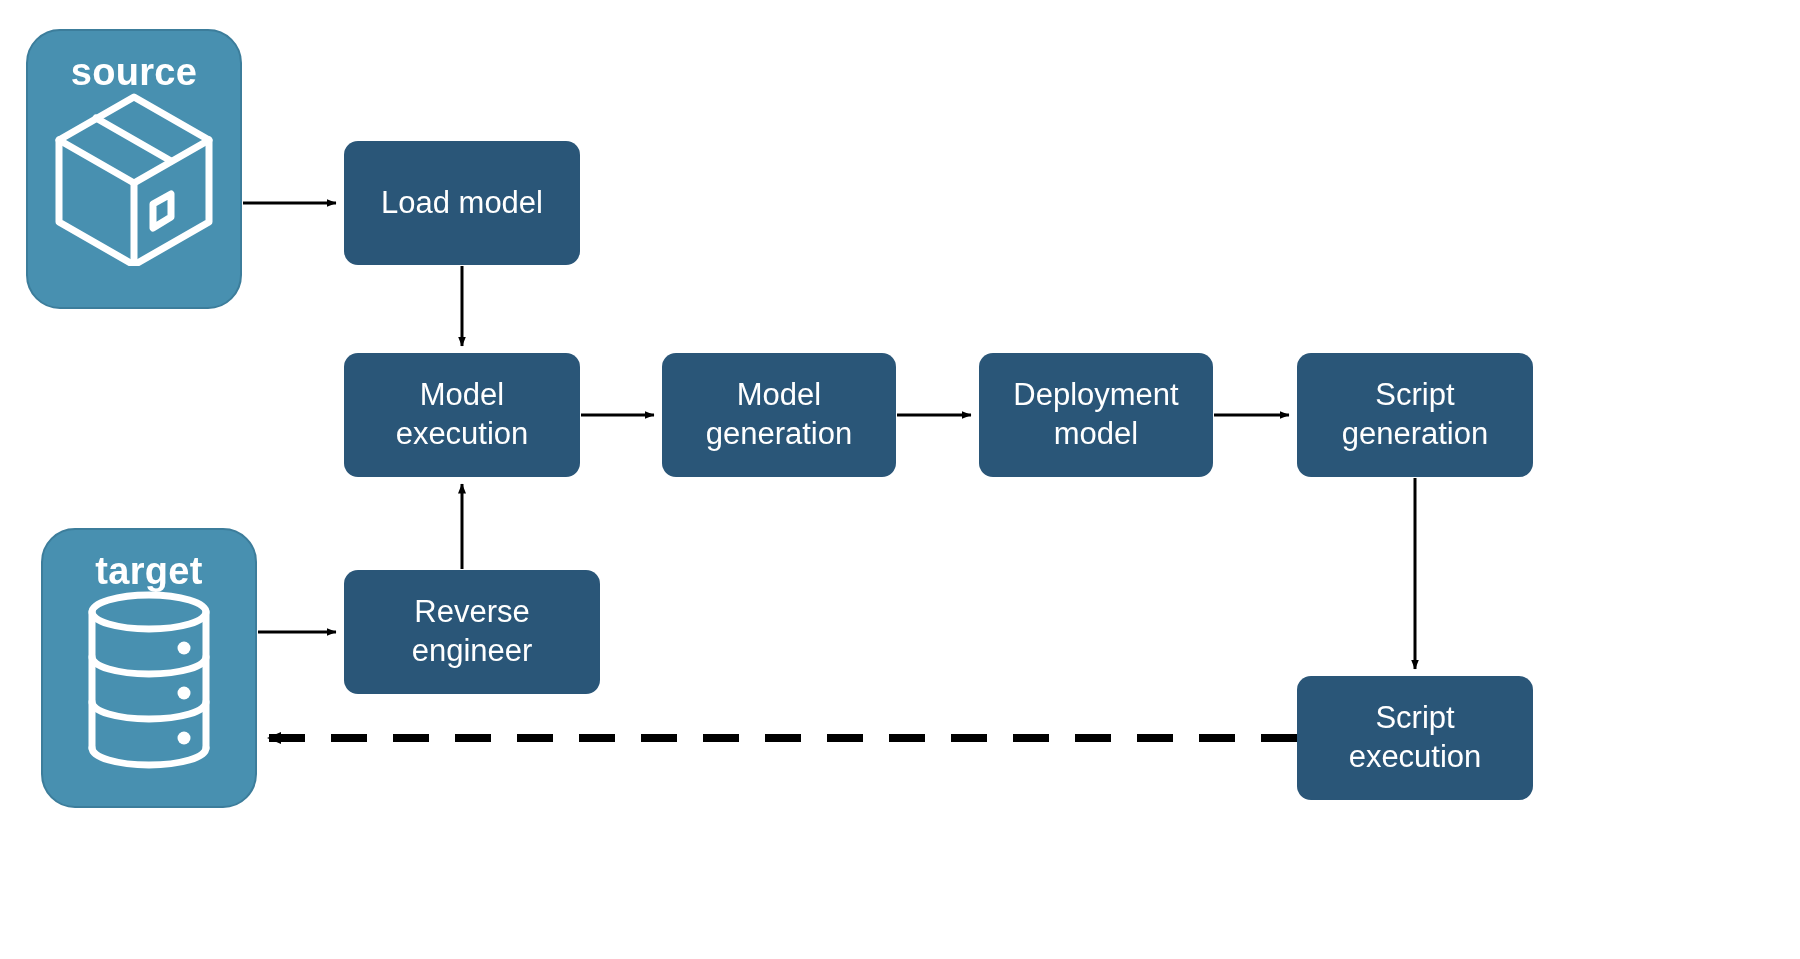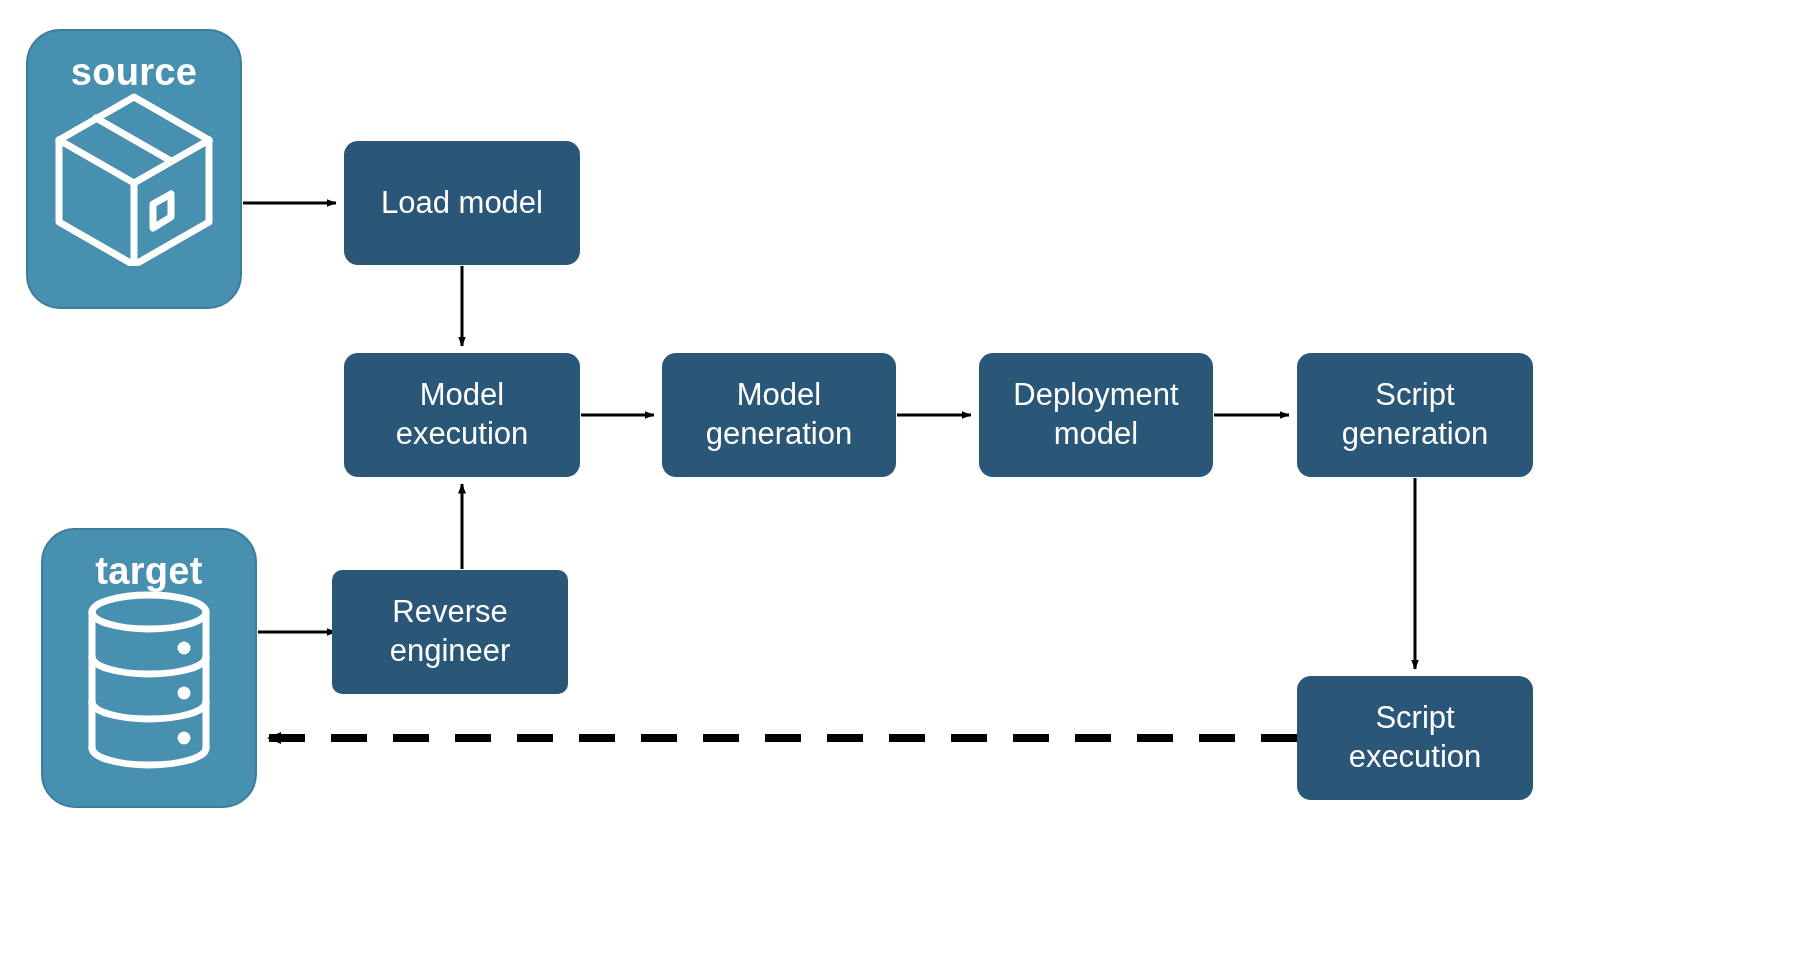--- a/index.html
+++ b/index.html
@@ -185,21 +185,21 @@
     </span>
   </div>
 
   <div class="procbox" style="left:1297px; top:353px; width:236px; height:124px;">
     <span>
       <span class="lbl">Script</span>
       <span class="lbl">generation</span>
     </span>
   </div>
 
-  <div class="procbox" style="left:332px; top:570px; width:236px; height:124px;border-radius:10px;">
+  <div class="procbox" style="left:344px; top:570px; width:256px; height:124px;">
     <span>
       <span class="lbl">Reverse</span>
       <span class="lbl">engineer</span>
     </span>
   </div>
 
   <div class="procbox" style="left:1297px; top:676px; width:236px; height:124px;">
     <span>
       <span class="lbl">Script</span>
       <span class="lbl">execution</span>

